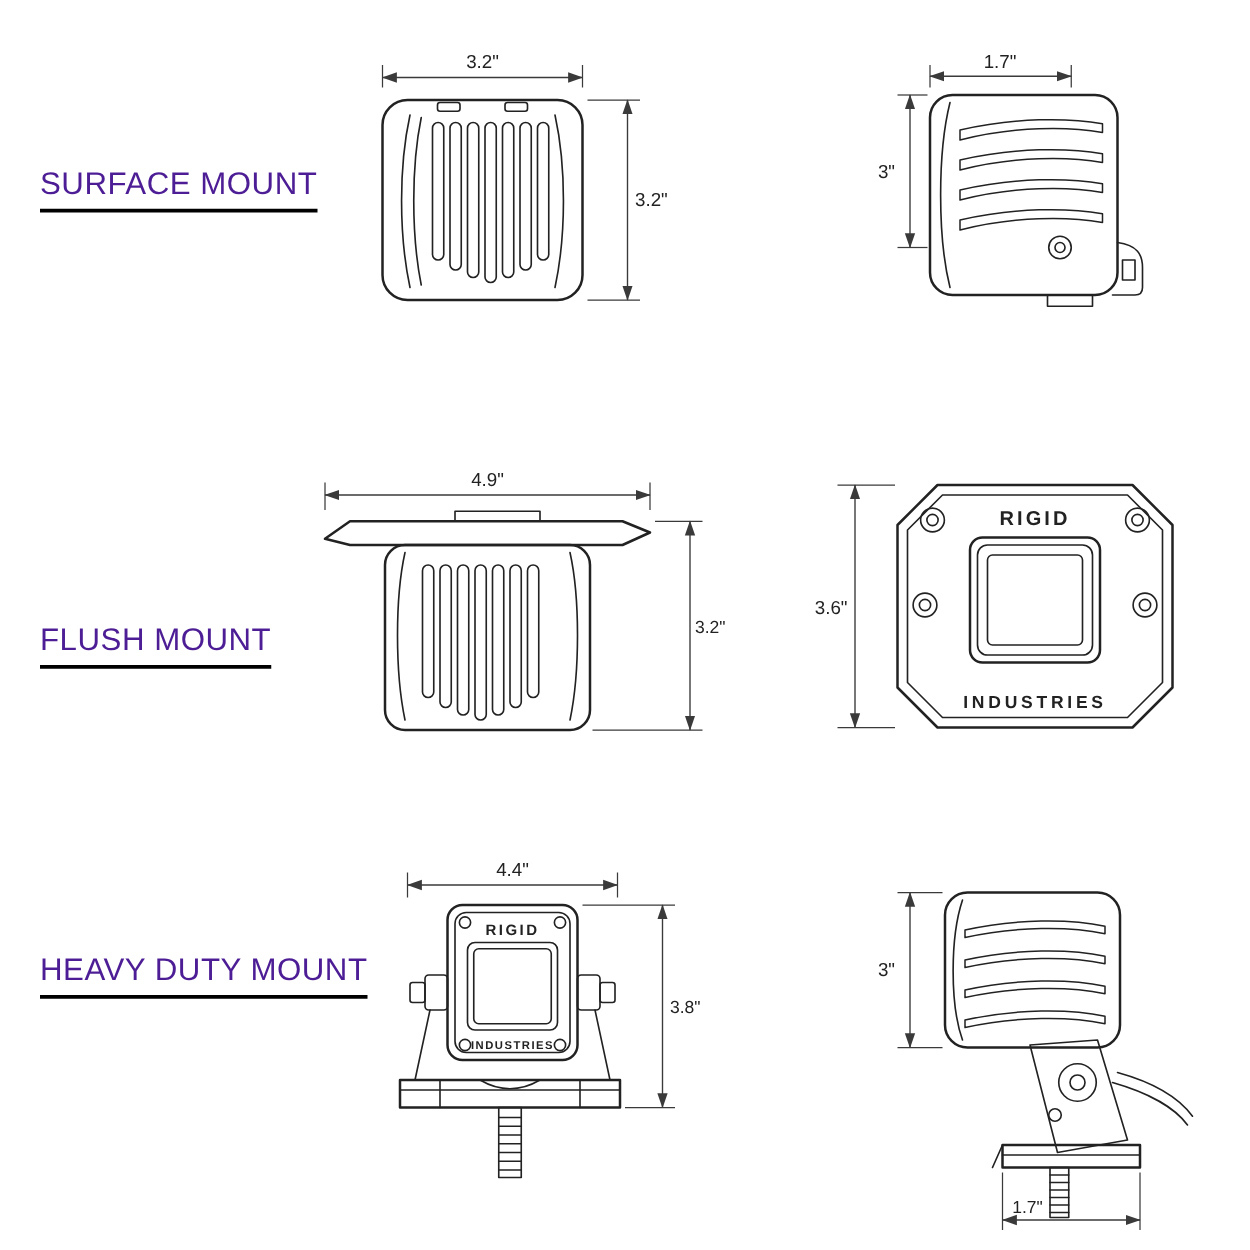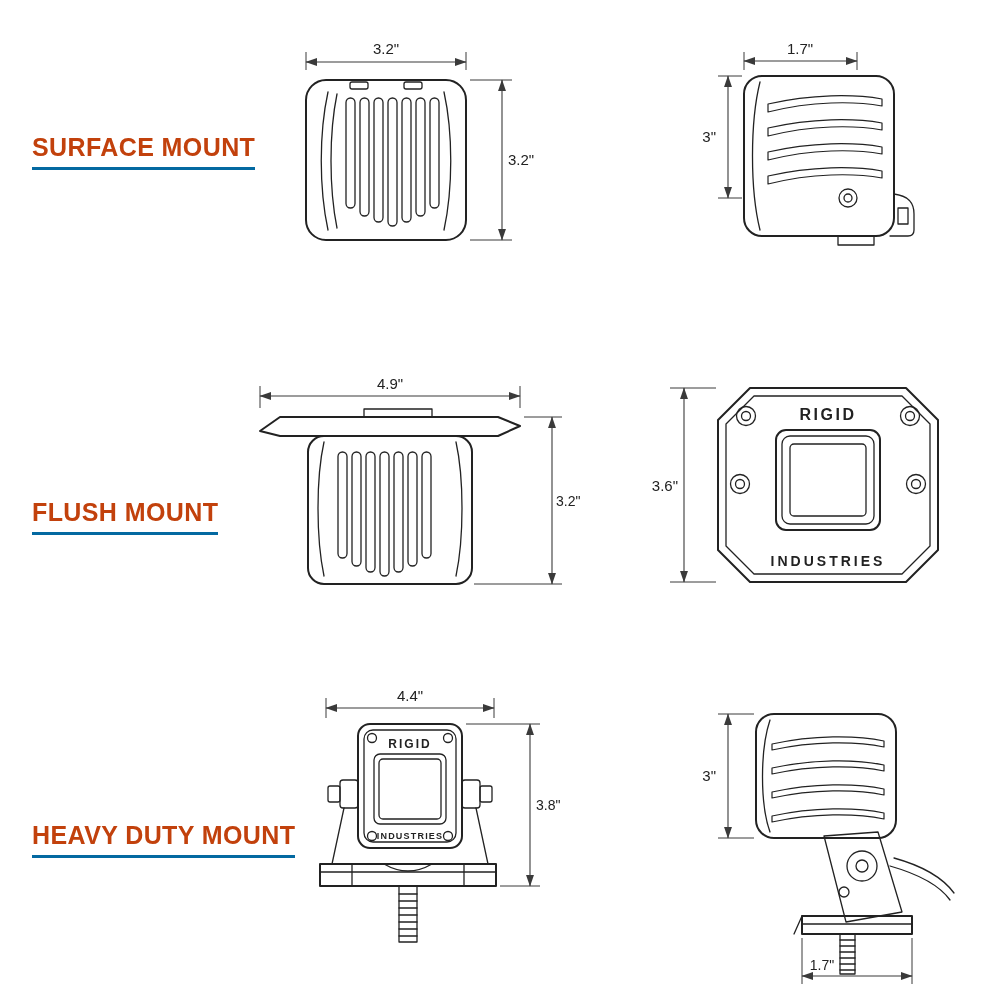--- a/index.html
+++ b/index.html
@@ -1,20 +1,20 @@
 <!DOCTYPE html>
 <html><head>
 <meta charset="utf-8">
 <style>
   * { margin:0; padding:0; box-sizing:border-box; }
   html,body { width:1000px; height:1000px; background:#ffffff;
     font-family:"Liberation Sans", sans-serif; }
   .canvas { position:absolute; inset:0; width:1000px; height:1000px; background:#fff; overflow:hidden; }
-  .mount-label { position:absolute; font-weight:bold; font-size:25px; letter-spacing:.4px;
-    color:#c2410c; border-bottom:3px solid #0369a1; padding-bottom:5px; white-space:nowrap; }
+  .mount-label { position:absolute; font-weight:normal; font-size:25px; letter-spacing:.4px;
+    color:#4c1d95; border-bottom:3px solid #000000; padding-bottom:5px; white-space:nowrap; }
   svg.drawing { position:absolute; overflow:visible; }
   .outline { fill:none; stroke:#222; stroke-width:2; stroke-linejoin:round; stroke-linecap:round; }
   .thin { fill:none; stroke:#222; stroke-width:1.3; stroke-linejoin:round; stroke-linecap:round; }
   .wedge { fill:#fff; stroke:#222; stroke-width:1.2; stroke-linejoin:round; }
   .dim { stroke:#3a3a3a; stroke-width:1.1; fill:none; }
   .ext { stroke:#3a3a3a; stroke-width:1; fill:none; }
   .dimtext { font-size:15px; fill:#222; font-family:"Liberation Sans", sans-serif; }
   .dimtext.small { font-size:14px; }
   .brand { font-weight:bold; fill:#222; font-family:"Liberation Sans", sans-serif; }
 </style>
@@ -26,21 +26,21 @@
   <svg width="0" height="0" style="position:absolute">
     <defs>
       <marker id="arr" viewBox="0 0 10 8" markerWidth="11" markerHeight="9" refX="9.5" refY="4" orient="auto-start-reverse">
         <path d="M0,0.6 L10,4 L0,7.4 Z" fill="#3a3a3a"></path>
       </marker>
     </defs>
   </svg>
 
   <div class="mount-label" style="left:32px; top:133px;">SURFACE MOUNT</div>
   <div class="mount-label" style="left:32px; top:498px;">FLUSH MOUNT</div>
-  <div class="mount-label" style="left:32px; top:821px;">HEAVY DUTY MOUNT</div>
+  <div class="mount-label" style="left:32px; top:762px;">HEAVY DUTY MOUNT</div>
 
   <svg class="drawing" style="left:258px; top:38px;" width="280" height="225" viewBox="0 0 280 225">
     <g>
       <line class="ext" x1="48" y1="14" x2="48" y2="32"></line>
       <line class="ext" x1="208" y1="14" x2="208" y2="32"></line>
       <line class="dim" x1="48" y1="24" x2="208" y2="24" marker-start="url(#arr)" marker-end="url(#arr)"></line>
       <text class="dimtext" x="128" y="16" text-anchor="middle">3.2"</text>
     </g>
     <g>
       <line class="ext" x1="212" y1="42" x2="254" y2="42"></line>

